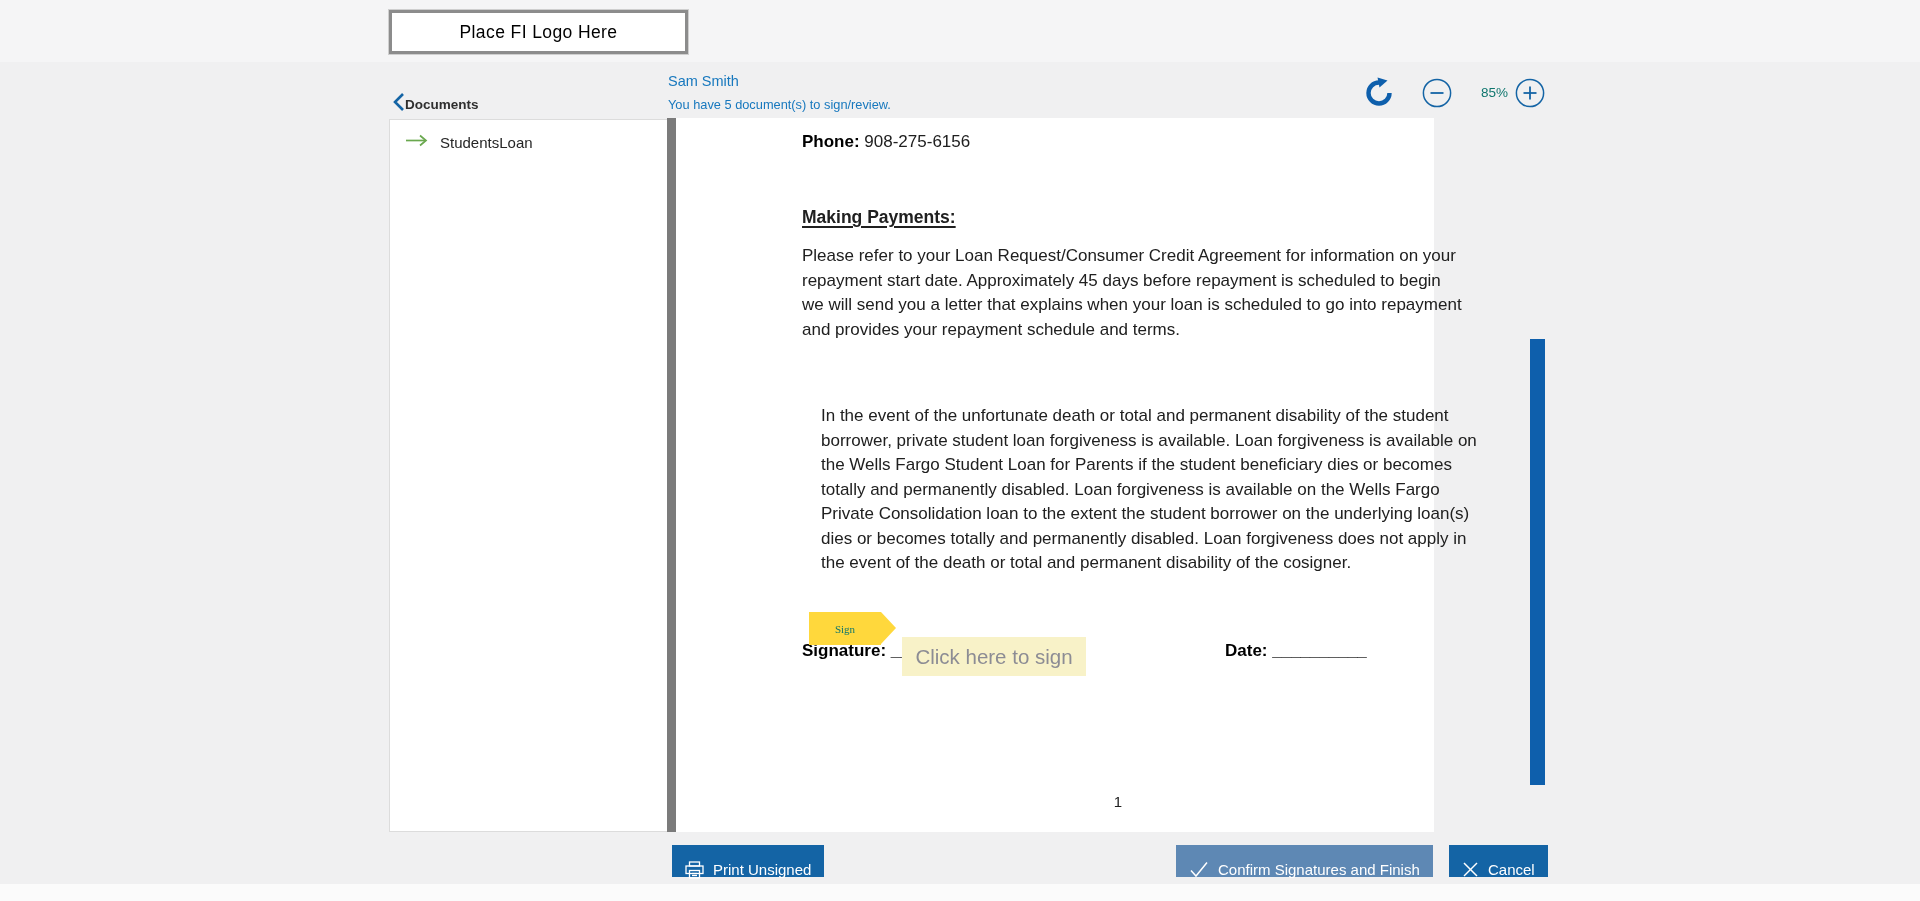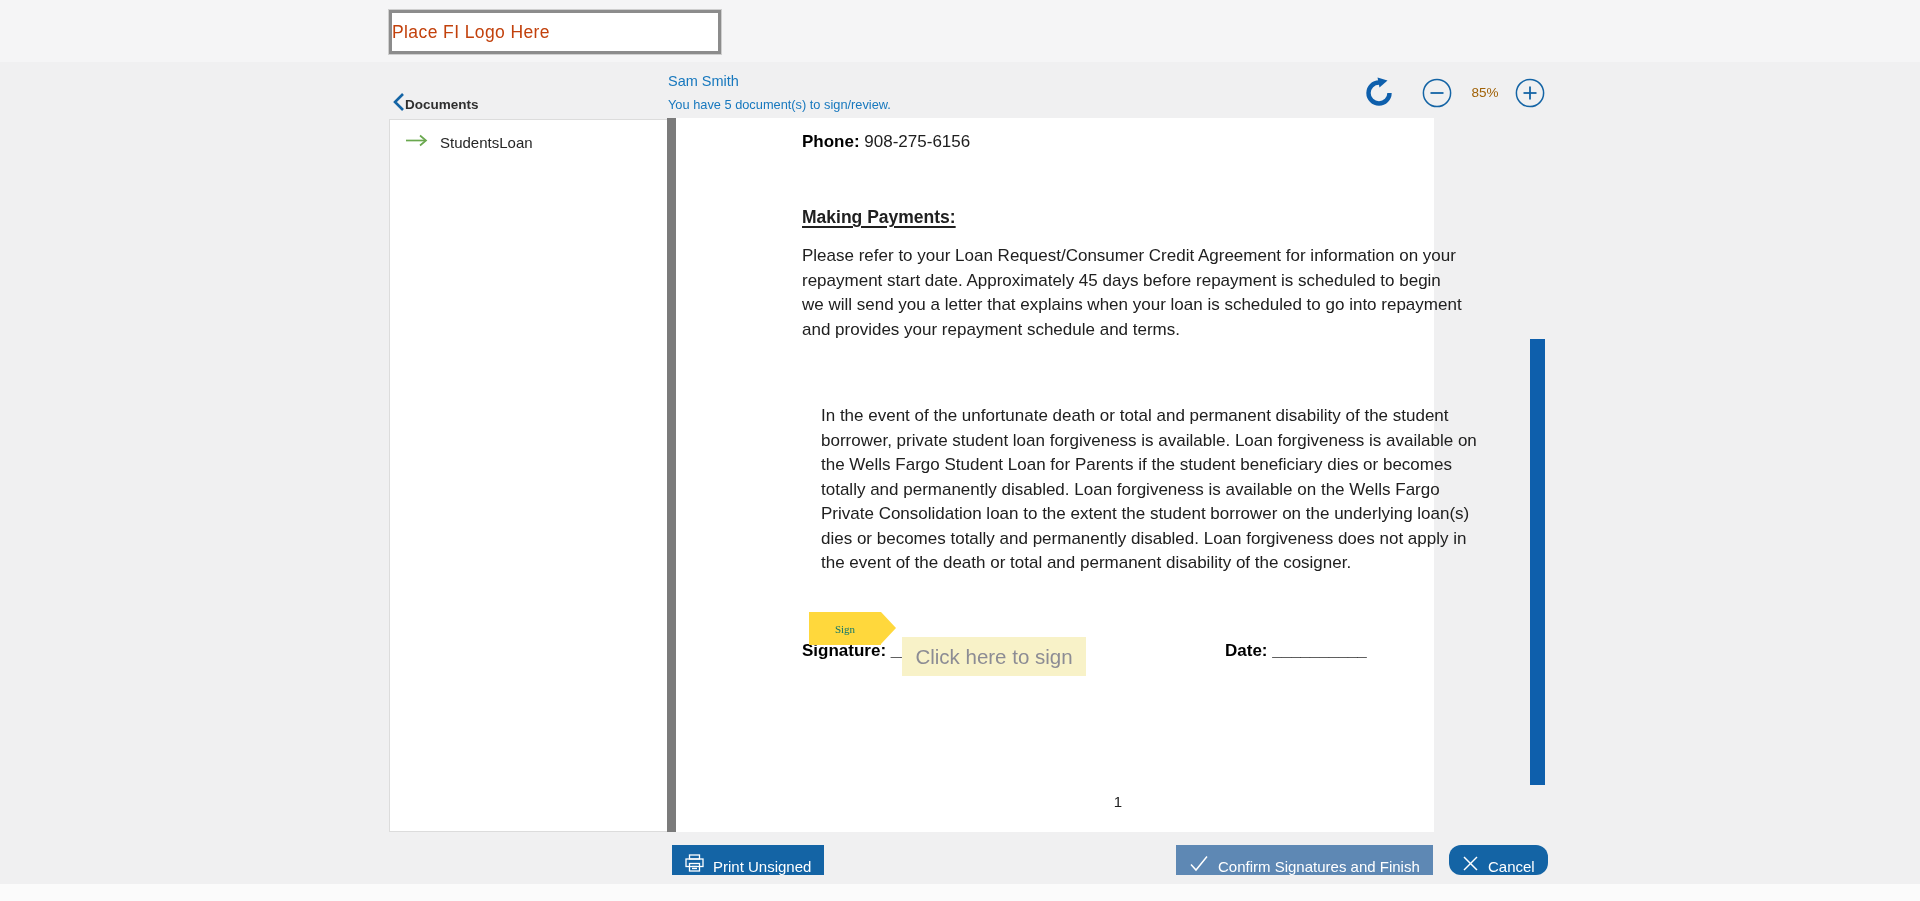--- a/index.html
+++ b/index.html
@@ -5,45 +5,45 @@
   * { margin:0; padding:0; box-sizing:border-box; }
   html,body { background:#e8e8e8; }
   #app {
     position:relative; width:1920px; height:901px; overflow:hidden;
     font-family:"Liberation Sans", sans-serif; background:#f0f0f1;
   }
 
   
   .top-bar { position:absolute; left:0; top:0; width:1920px; height:62px; background:#f5f5f6; }
   .logo-box {
-    position:absolute; left:389px; top:10px; width:332px; height:44px;
+    position:absolute; left:389px; top:10px; width:299px; height:44px;
     background:#ffffff; border:3px solid #8c8c8c; outline:1px solid #cfcfcf;
-    display:flex; align-items:center; 
-    font-size:17.5px; color:#c2410c; letter-spacing:0.4px;
+    display:flex; align-items:center; justify-content:center;
+    font-size:17.5px; color:#000000; letter-spacing:0.4px;
   }
 
   
   .docs-header { position:absolute; left:392px; top:92px; display:flex; align-items:center; cursor:pointer; }
   .docs-header .label { font-size:13.5px; font-weight:bold; color:#2f2f2f; }
   .sidebar-panel {
     position:absolute; left:389px; top:119px; width:311px; height:713px;
     background:#ffffff; border:1px solid #dcdcdc;
   }
   .doc-item { position:absolute; left:15px; top:13px; display:flex; align-items:center; gap:11px; cursor:pointer; }
   .doc-item .label { font-size:15px; color:#262626; }
 
   
   .user-name { position:absolute; left:668px; top:73px; font-size:14.5px; color:#1778be; }
   .user-message { position:absolute; left:668px; top:97px; font-size:12.8px; color:#1778be; }
 
   .ctrl { position:absolute; cursor:pointer; background:none; border:none; padding:0; line-height:0; }
   .ctrl-refresh { left:1363px; top:77px; }
   .ctrl-zoom-out { left:1422px; top:78px; }
   .ctrl-zoom-in  { left:1515px; top:78px; }
-  .zoom-level { position:absolute; left:1462px; top:85px; width:46px; text-align:center; font-size:13.5px; color:#a16207; }
+  .zoom-level { position:absolute; left:1462px; top:85px; width:46px; text-align:right; font-size:13.5px; color:#0f766e; }
 
   
   .viewer-leftbar { position:absolute; left:667px; top:118px; width:9px; height:714px; background:#7b7b7b; }
   .doc-page { position:absolute; left:676px; top:118px; width:758px; height:714px; background:#ffffff; }
   .doc-scrollbar { position:absolute; left:1530px; top:339px; width:15px; height:446px; background:#0e5fac; cursor:pointer; }
 
   .doc-page .line, .doc-page .para, .doc-page .heading { position:absolute; left:126px; width:660px; color:#202020; }
   .phone-line { top:14px; font-size:17px; }
   .phone-line .b { font-weight:bold; color:#000; }
   .heading { font-size:17.5px; font-weight:bold; color:#000; }
@@ -71,26 +71,26 @@
     border-left:15px solid #ffd83c;
   }
   .sig-row { position:absolute; top:523px; font-size:17px; font-weight:bold; color:#000; z-index:2; }
   .sig-left { left:126px; }
   .sig-date { left:549px; }
   .page-num { position:absolute; left:0; top:675px; width:884px; text-align:center; font-size:15px; color:#202020; }
 
   
   .btn {
     position:absolute; top:845px; height:30px; border:none; cursor:pointer;
-    display:inline-flex; align-items:flex-end; gap:9px; padding:0 13px;
+    display:inline-flex; align-items:flex-start; gap:9px; padding:16px 13px;
     color:#ffffff; font-size:15px; font-family:"Liberation Sans", sans-serif; white-space:nowrap;
   }
   .btn-print   { left:672px;  background:#1464a5; }
   .btn-confirm { left:1176px; background:#5e88b4; }
-  .btn-cancel  { left:1449px; background:#1464a5;border-radius:12px; }
+  .btn-cancel  { left:1449px; background:#1464a5; }
   .bottom-strip { position:absolute; left:0; top:884px; width:1920px; height:17px; background:#fbfbfb; }
 </style>
 </head>
 <body>
 
 <div id="app">
 
   <div class="top-bar">
     <div class="logo-box">
       <span>Place FI Logo Here</span>

